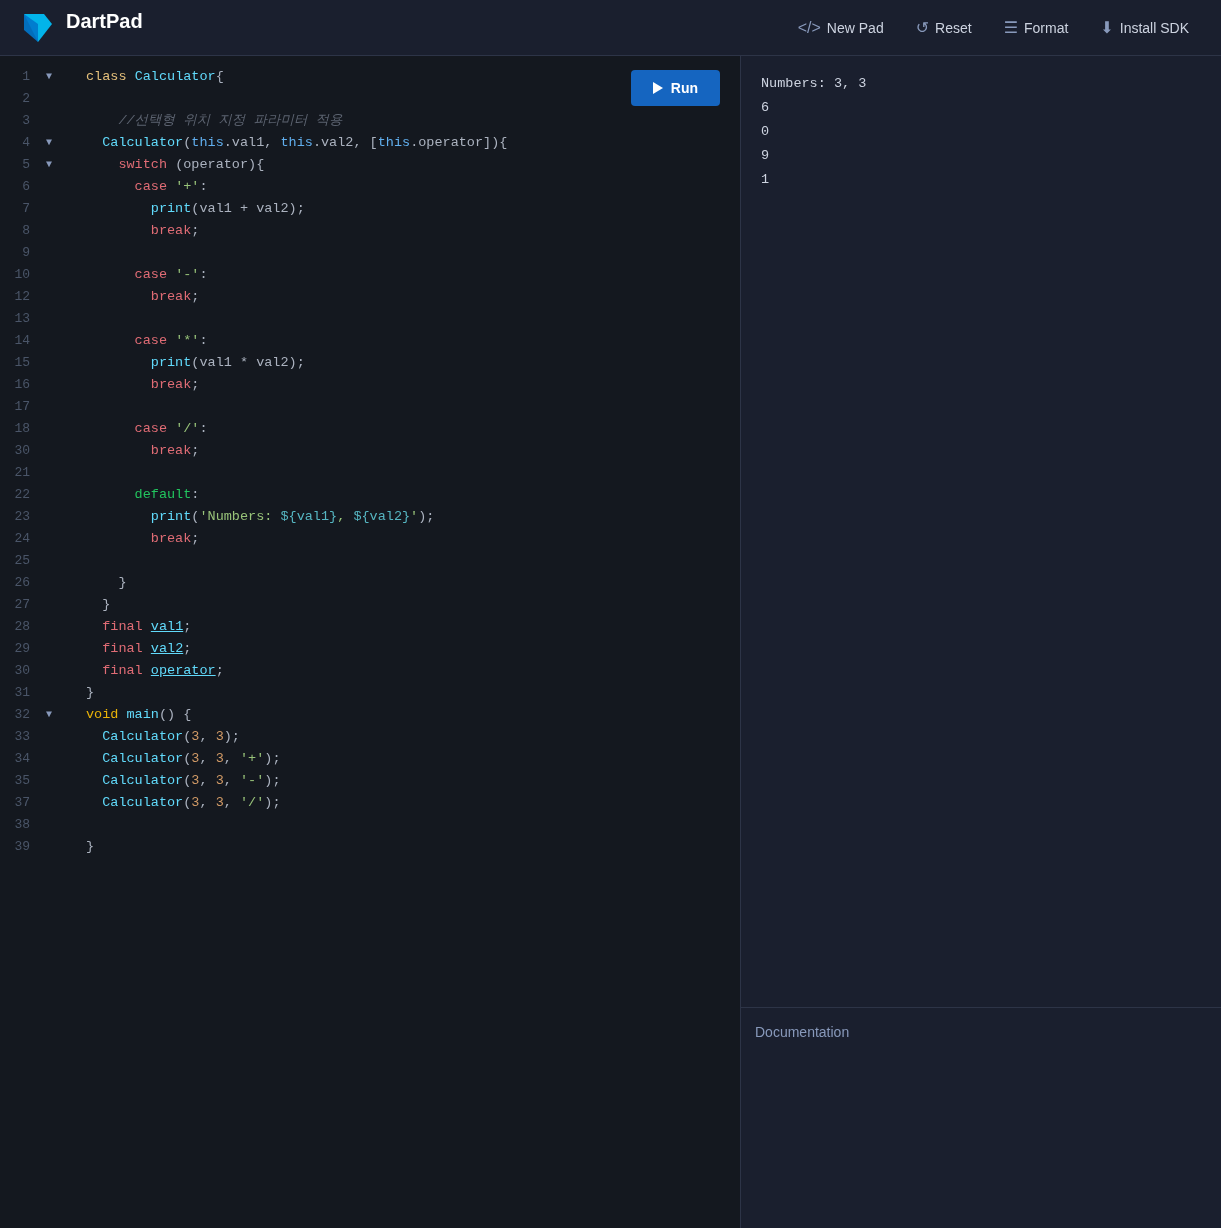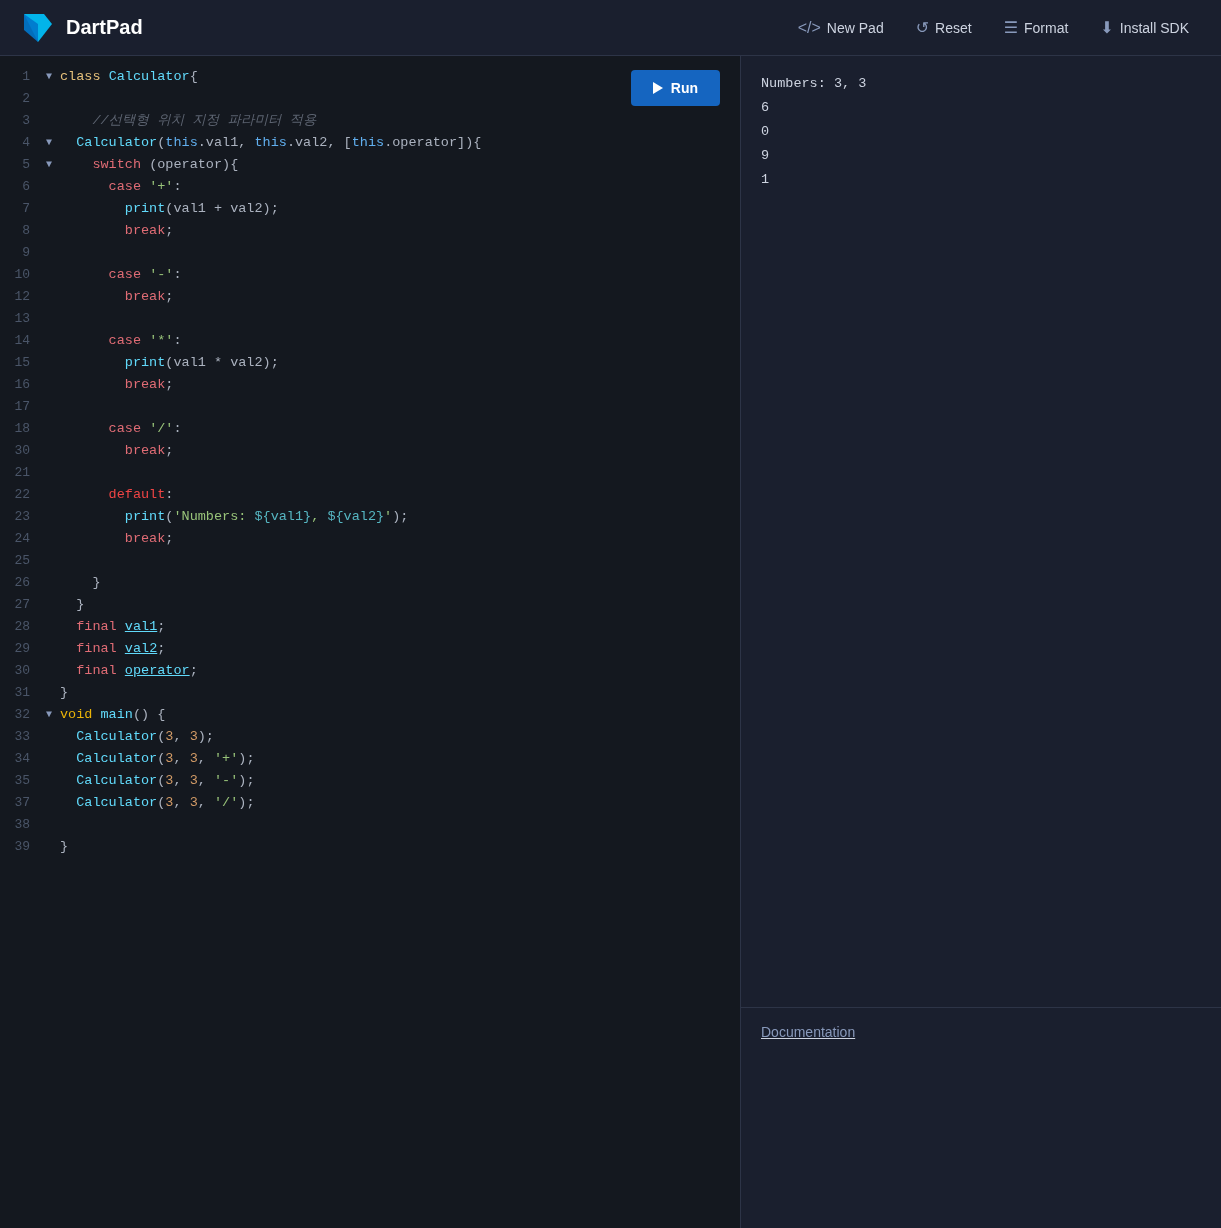--- a/index.html
+++ b/index.html
@@ -16,21 +16,21 @@
     .header {
       display: flex;
       align-items: center;
       background: #1a1f2e;
       border-bottom: 1px solid #2d3447;
       height: 56px;
       padding: 0 20px;
     }
     .logo-area {
       display: flex;
-      align-items: center;
+      align-items: flex-start;
       gap: 10px;
       flex: 1;
     }
     .logo-icon {
       width: 36px;
       height: 36px;
     }
     .logo-text {
       font-size: 20px;
       font-weight: 600;
@@ -130,20 +130,21 @@
       min-width: 14px;
       color: #8899bb;
       font-size: 10px;
       line-height: 22px;
       text-align: center;
     }
     .code-content {
       flex: 1;
       padding-left: 4px;
       white-space: pre;
+      margin-left: 26px;
     }
 
     
     .code-editor::-webkit-scrollbar {
       width: 8px;
     }
     .code-editor::-webkit-scrollbar-track {
       background: #14181f;
     }
     .code-editor::-webkit-scrollbar-thumb {
@@ -178,22 +179,21 @@
       line-height: 24px;
       color: #cdd3e0;
     }
     .console-line {
       display: block;
     }
 
     
     .doc-section {
       height: 220px;
-      padding: 16px 20px;
-      text-decoration: underline;
+      padding: 16px 14px;
     }
     .doc-title {
       font-size: 14px;
       color: #8899bb;
       font-weight: 500;
     }
 
     
     .console-section::-webkit-scrollbar {
       width: 6px;
@@ -335,21 +335,21 @@
           <span class="code-content">        <span style="color:#e06c75">break</span><span style="color:#abb2bf">;</span></span>
         </div>
         <div class="code-line">
           <span class="line-num">21</span>
           <span class="fold-arrow"></span>
           <span class="code-content"></span>
         </div>
         <div class="code-line">
           <span class="line-num">22</span>
           <span class="fold-arrow"></span>
-          <span class="code-content">      <span style="color:#ef4444">default</span><span style="color:#abb2bf">:</span></span>
+          <span class="code-content">      <span style="color:#22c55e">default</span><span style="color:#abb2bf">:</span></span>
         </div>
         <div class="code-line">
           <span class="line-num">23</span>
           <span class="fold-arrow"></span>
           <span class="code-content">        <span style="color:#61dafb">print</span><span style="color:#abb2bf">(</span><span style="color:#98c379">'Numbers: <span style="color:#56b6c2">${val1}</span>, <span style="color:#56b6c2">${val2}</span>'</span><span style="color:#abb2bf">);</span></span>
         </div>
         <div class="code-line">
           <span class="line-num">24</span>
           <span class="fold-arrow"></span>
           <span class="code-content">        <span style="color:#e06c75">break</span><span style="color:#abb2bf">;</span></span>

